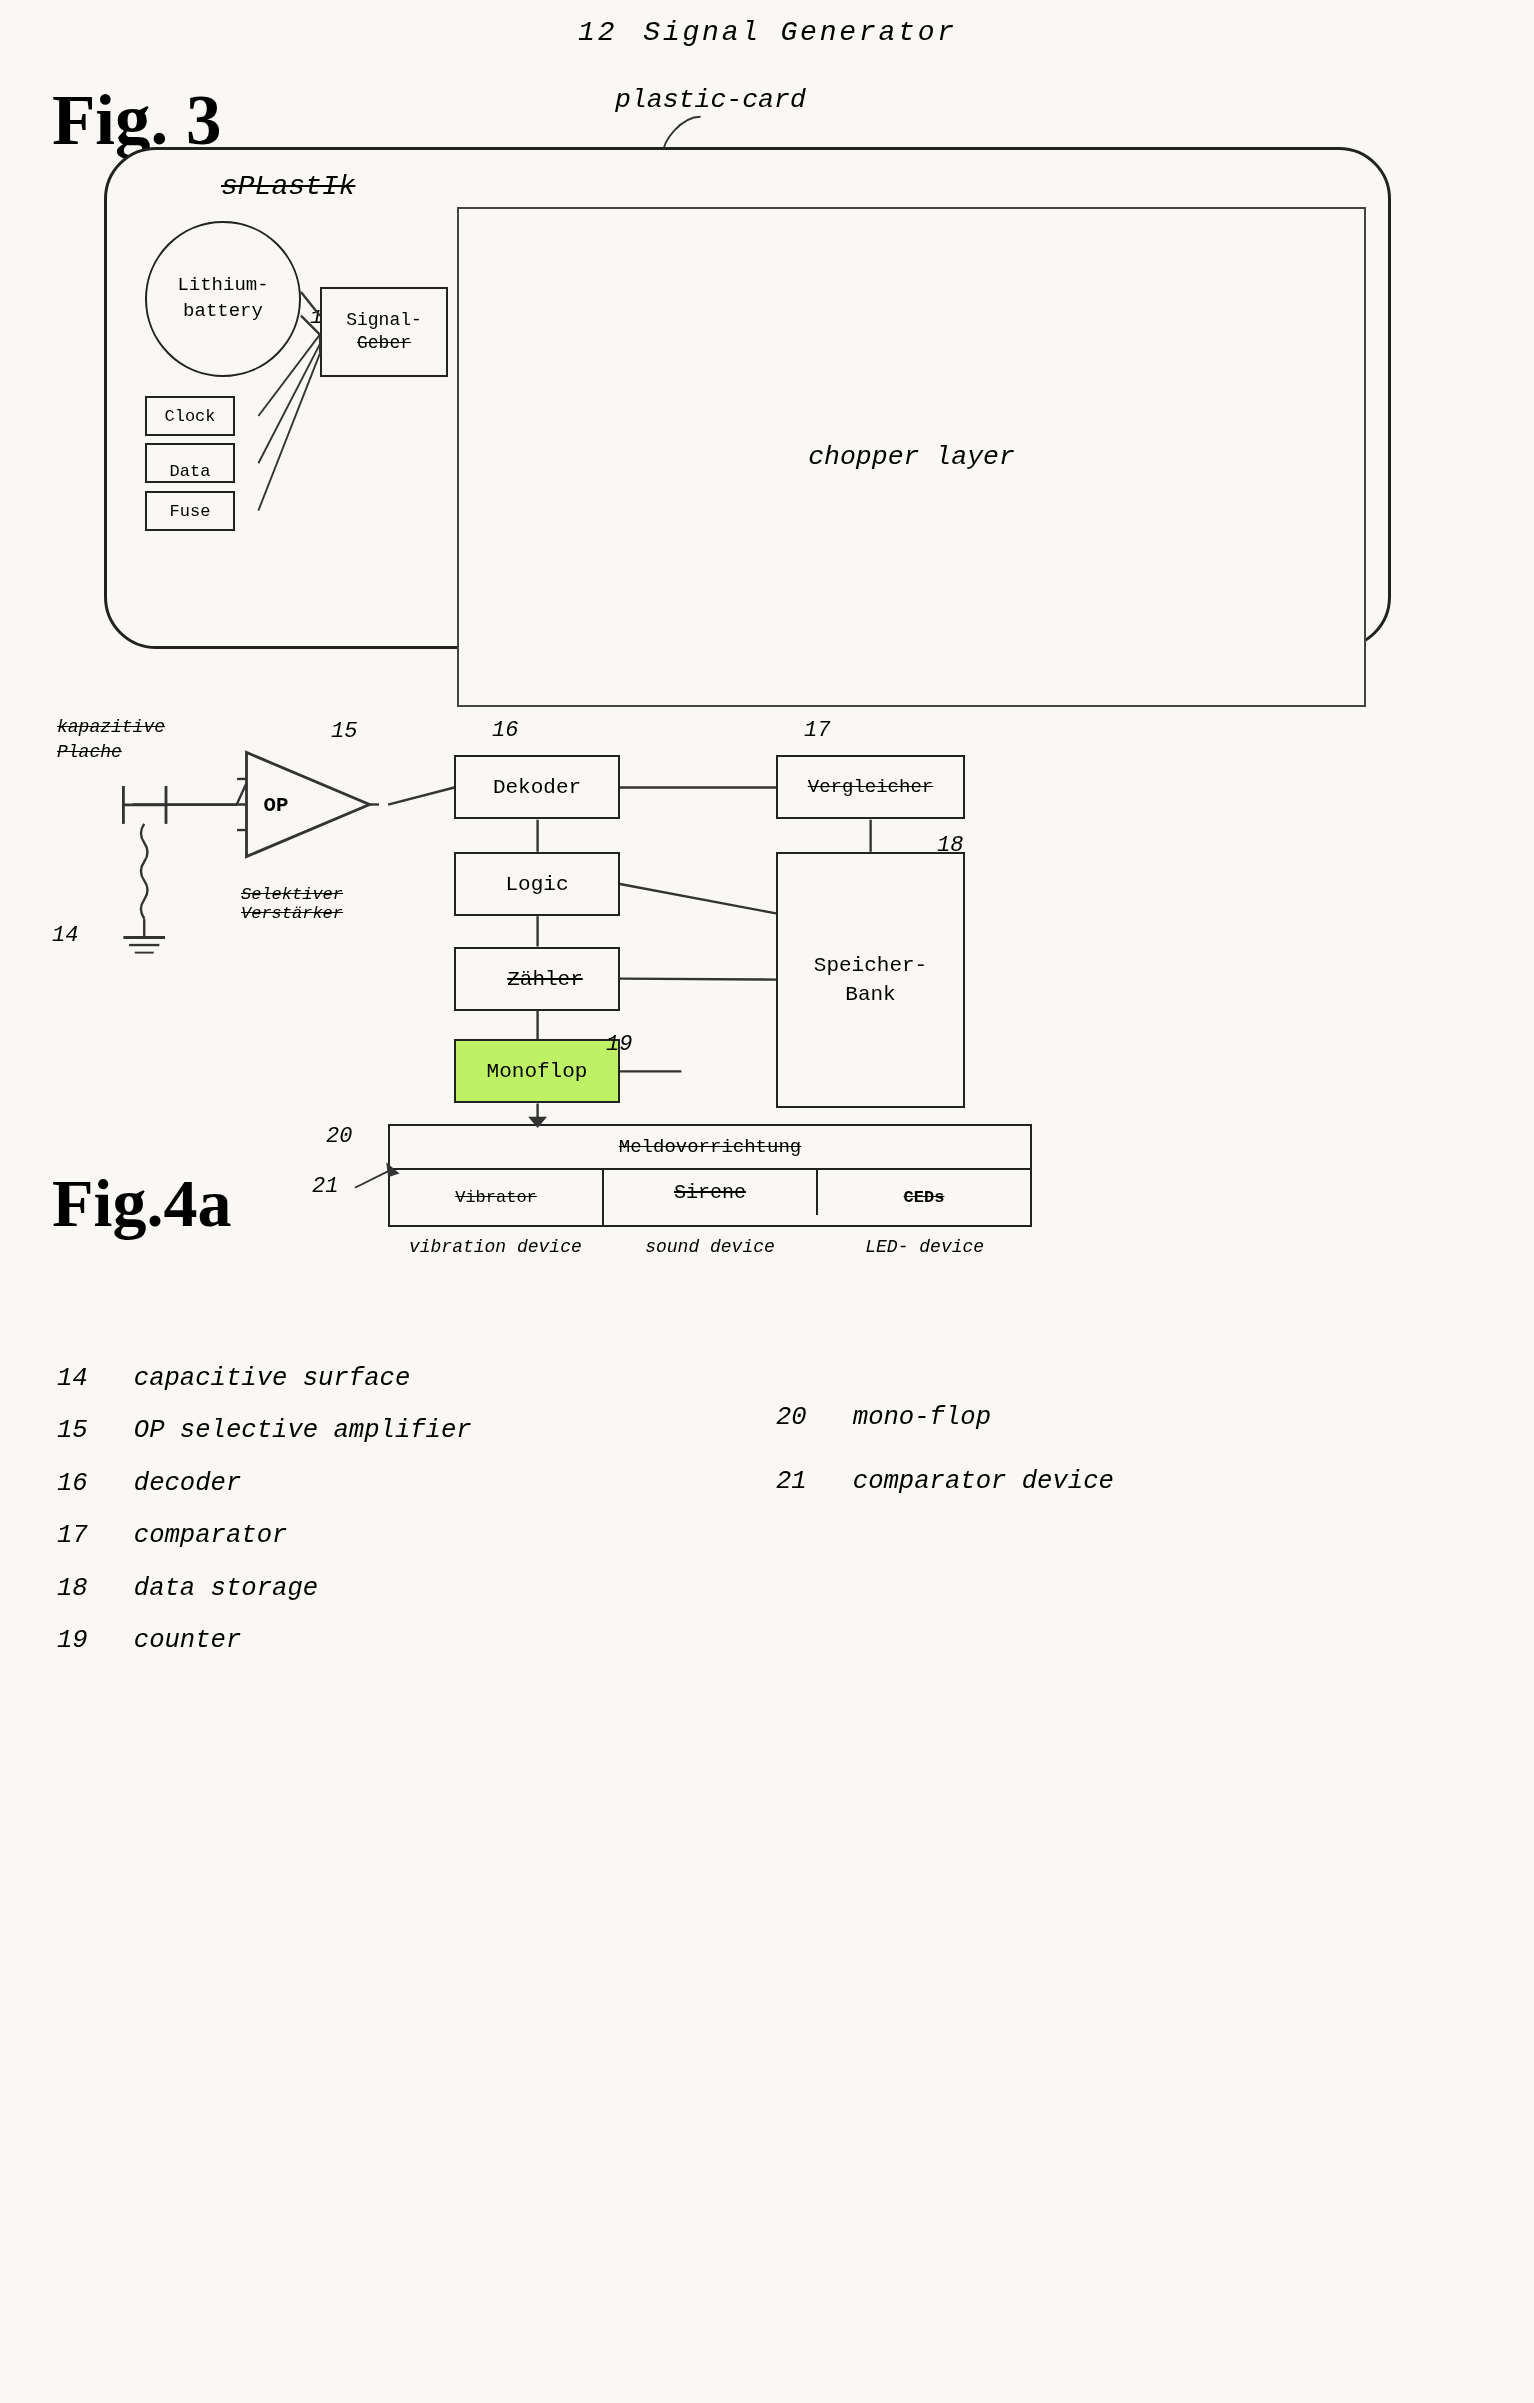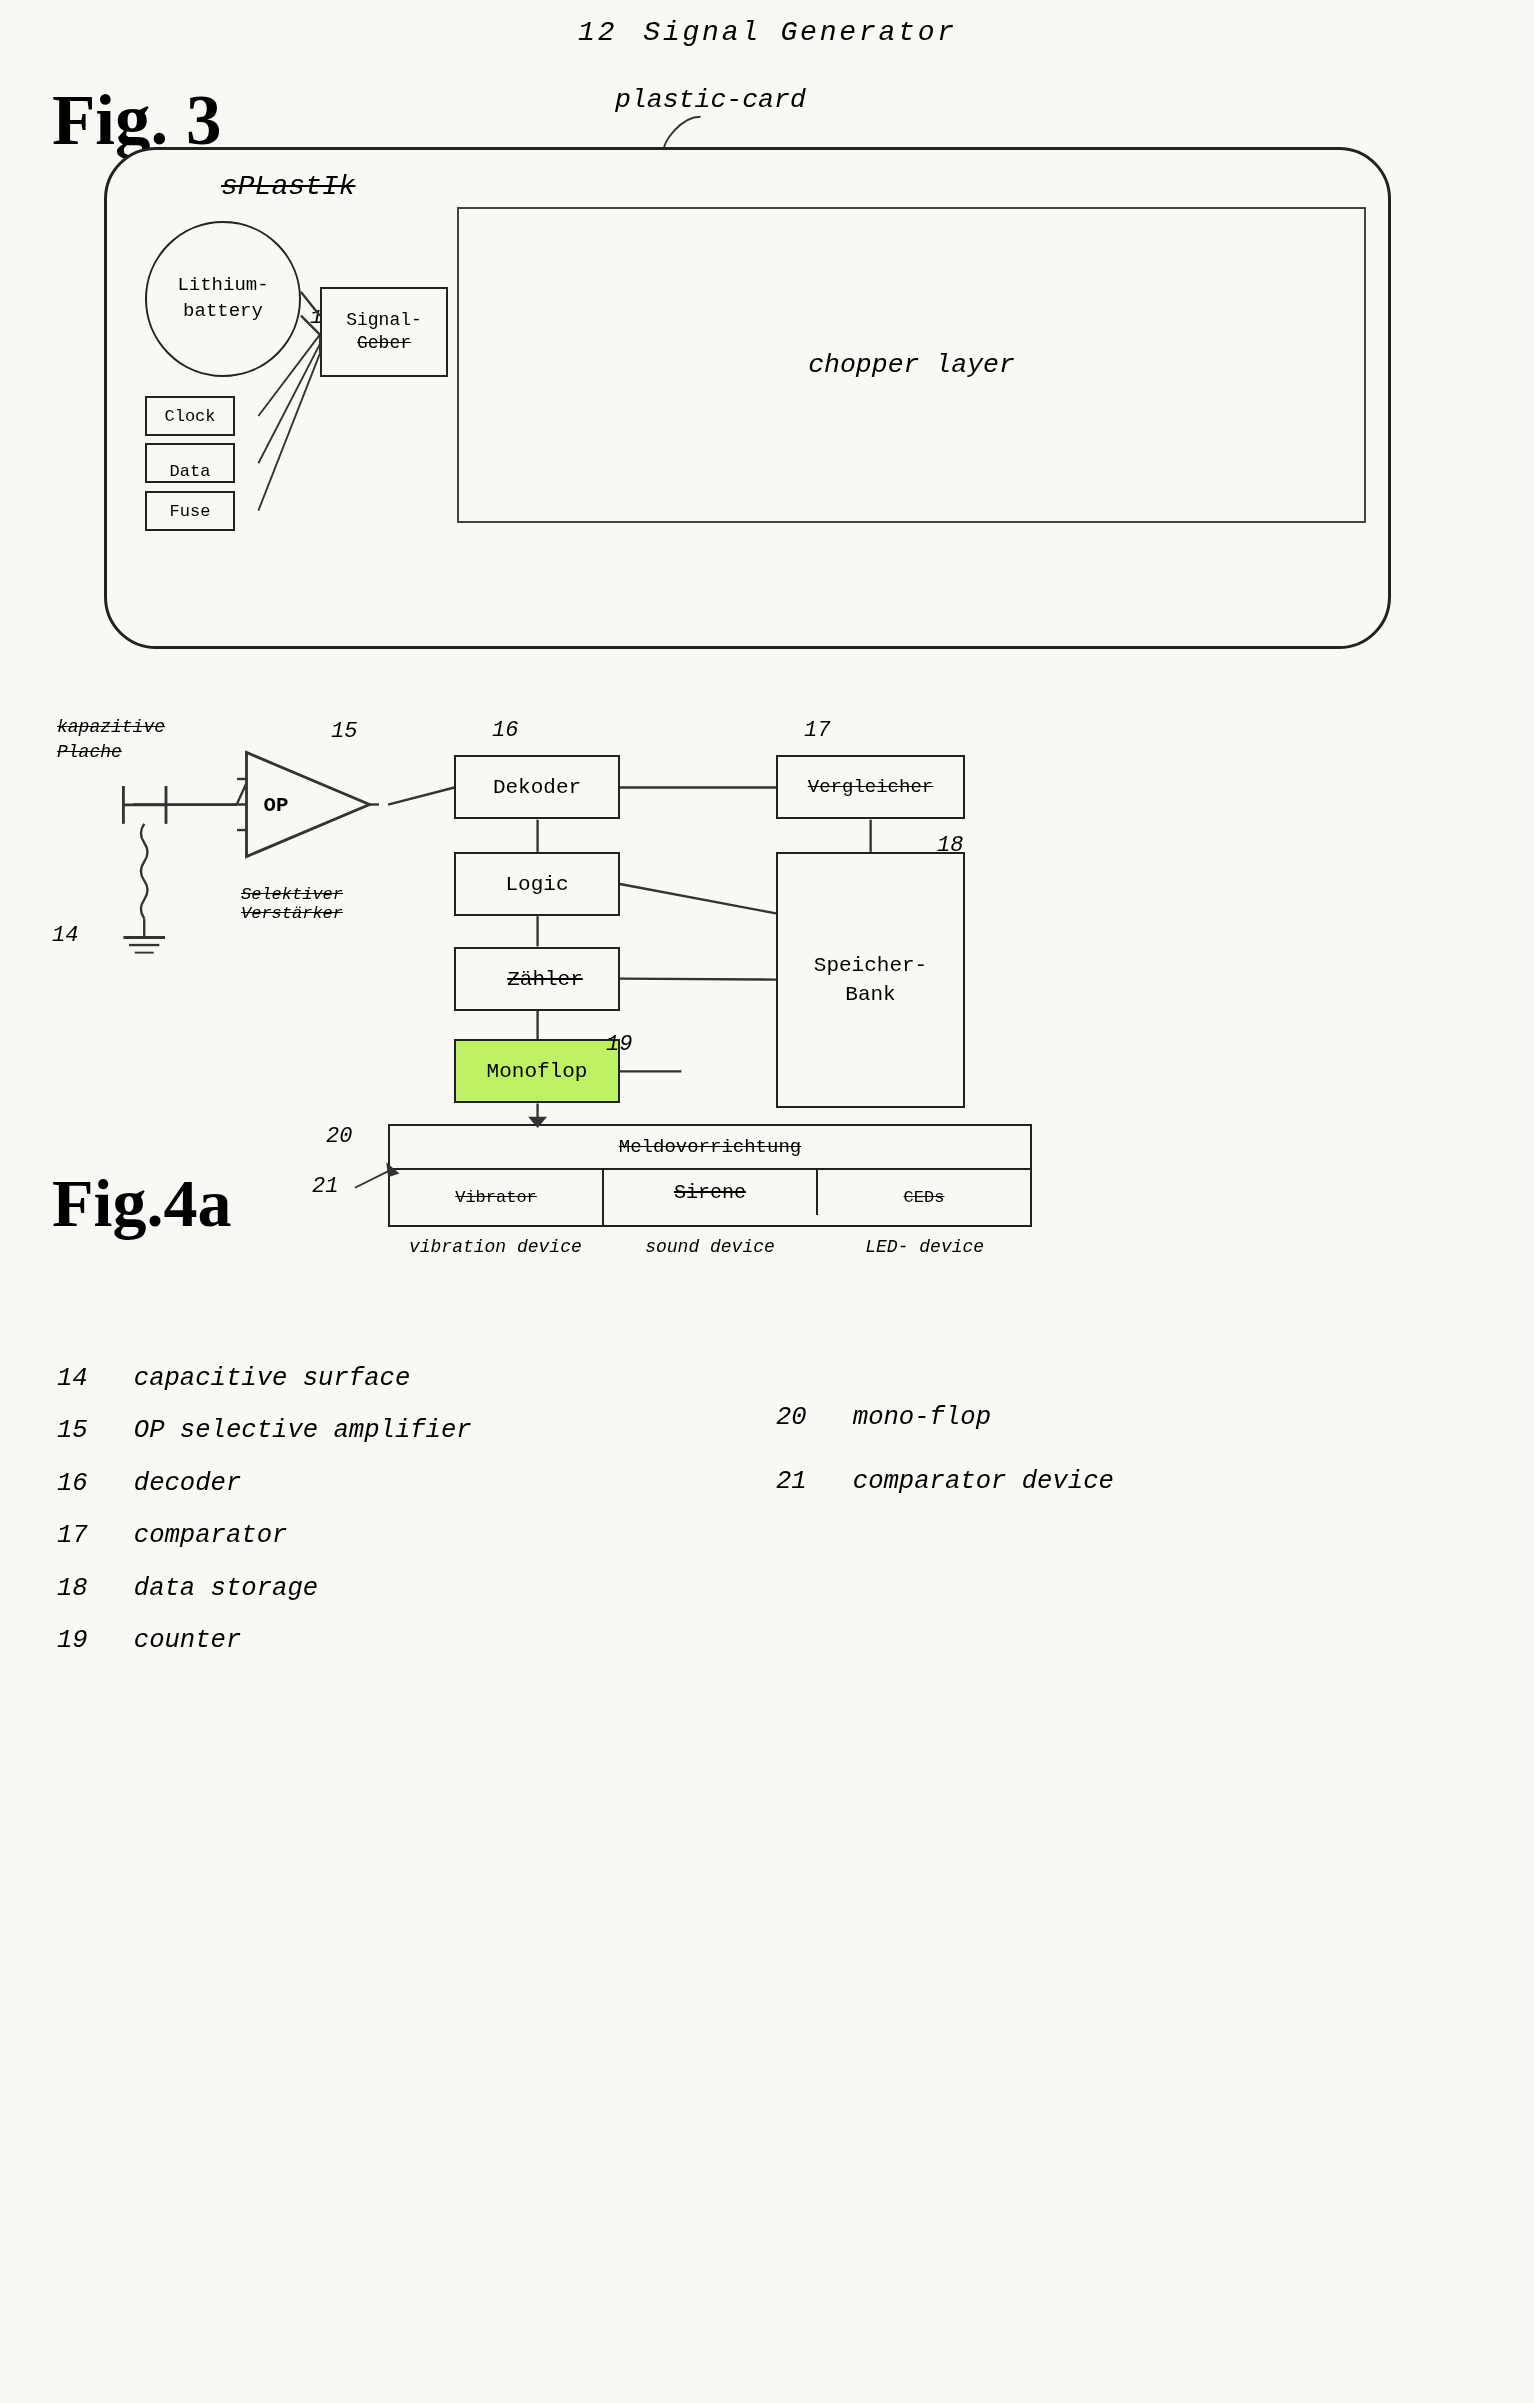--- a/index.html
+++ b/index.html
@@ -66,21 +66,21 @@
     </div>
 
     <div style="position:absolute;top:293px;left:38px;width:90px;height:40px;border:2.4px solid #222;display:flex;align-items:flex-end;justify-content:center;font-size:17px;background:#faf8f4;">
       <span>Data</span>
     </div>
 
     <div style="position:absolute;top:341px;left:38px;width:90px;height:40px;border:2.4px solid #222;display:flex;align-items:center;justify-content:center;font-size:17px;background:#faf8f4;">
       <span>Fuse</span>
     </div>
 
-    <div style="position:absolute;top:57px;left:350px;width:909px;height:316px;border:2.4px solid #444;background:#faf8f4;display:flex;align-items:center;justify-content:center;font-size:26.5px;font-style:italic;">
+    <div style="position:absolute;top:57px;left:350px;width:909px;height:500px;border:2.4px solid #444;background:#faf8f4;display:flex;align-items:center;justify-content:center;font-size:26.5px;font-style:italic;">
       <span>chopper layer</span>
     </div>
 
     <svg class="card-svg" viewBox="0 0 1354 524" width="1281" height="496">
 
       <line x1="205" y1="150" x2="225" y2="175" stroke="#333" stroke-width="2.5"></line>
       <line x1="205" y1="175" x2="225" y2="195" stroke="#333" stroke-width="2.5"></line>
 
       <line x1="225" y1="195" x2="160" y2="281" stroke="#333" stroke-width="2"></line>
       <line x1="225" y1="205" x2="160" y2="331" stroke="#333" stroke-width="2"></line>
@@ -175,21 +175,21 @@
       <div style="border:2.4px solid #222;height:44px;display:flex;align-items:center;justify-content:center;font-size:19px;background:#faf8f4;border-bottom:none;">
         <span style="text-decoration:line-through;">Meldovorrichtung</span>
       </div>
       <div style="display:flex;border:2.4px solid #222;">
         <div style="flex:1;height:55px;border-right:2.4px solid #222;display:flex;align-items:center;justify-content:center;font-size:17px;">
           <span style="text-decoration:line-through;">Vibrator</span>
         </div>
         <div style="flex:1;height:45px;border-right:2.4px solid #222;display:flex;align-items:center;justify-content:center;font-size:20px;">
           <span style="text-decoration:line-through;">Sirene</span>
         </div>
-        <div style="flex:1;height:55px;display:flex;align-items:center;justify-content:center;font-size:17px;">
+        <div style="flex:1;height:55px;display:flex;align-items:center;justify-content:center;font-size:17px;font-weight:bold;">
           <span style="text-decoration:line-through;">CEDs</span>
         </div>
       </div>
       <div style="display:flex;margin-top:7.6px;">
         <div style="flex:1;text-align:center;font-size:18px;font-style:italic;line-height:1.35;">
           <span>vibration
 device</span>
         </div>
         <div style="flex:1;text-align:center;font-size:18px;font-style:italic;line-height:1.35;">
           <span>sound

